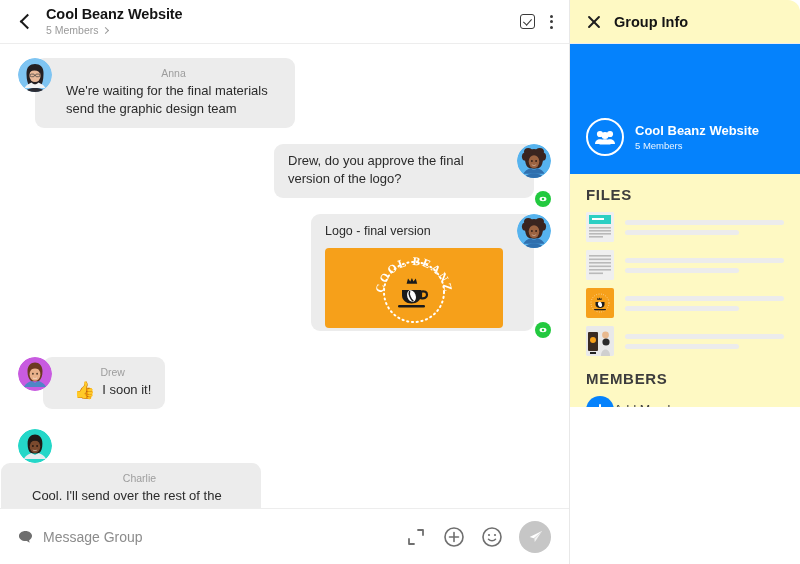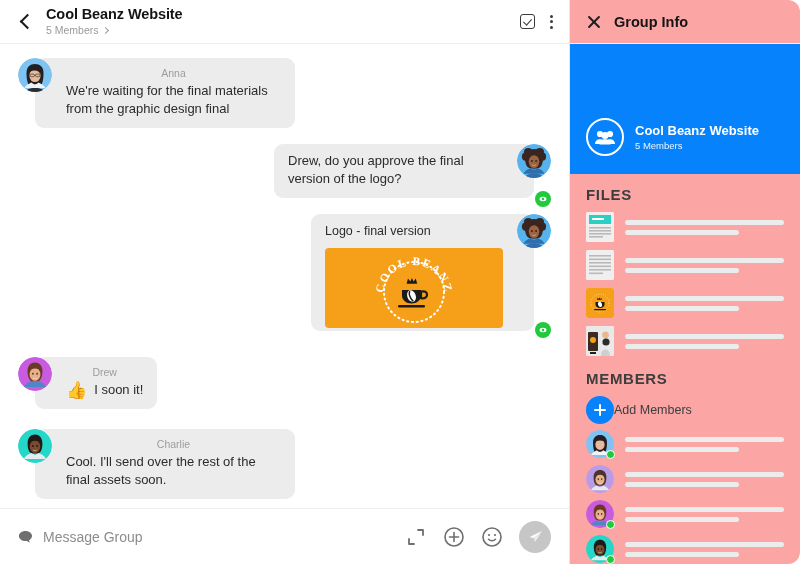--- a/index.html
+++ b/index.html
@@ -136,23 +136,23 @@
   .composer-right { display: flex; align-items: center; gap: 16px; }
   .cmp-ico { width: 22px; height: 22px; cursor: pointer; }
   .send-btn {
     width: 32px; height: 32px; border-radius: 50%;
     background: #c6c6c6; display: flex; align-items: center; justify-content: center;
     cursor: pointer; border: none;
   }
 
   
   .info-pane {
-    width: 230px; height: 564px;
+    width: 230px; height: 407px;
     display: flex; flex-direction: column;
-    background: #fca5a5;
+    background: #fef9c3;
   }
   .info-header {
     height: 44px; flex: 0 0 44px;
     display: flex; align-items: center; gap: 12px;
     padding: 0 16px;
     border-bottom: 1px solid #ededed;
   }
   .close-x { width: 16px; height: 16px; position: relative; cursor: pointer; flex: 0 0 16px; }
   .close-x::before, .close-x::after {
     content: ""; position: absolute; left: 0; top: 7px;
@@ -252,21 +252,21 @@
             <ellipse cx="17" cy="17.5" rx="5.6" ry="6.6" fill="#E8B99A"></ellipse>
             <path d="M11 12.5c1.6-3 9.4-3 11 0 .6 1.2.5 3.2.2 4.2-.5-3-2.4-4.2-5.7-4.2s-5.2 1.2-5.7 4.2c-.3-1-.4-3 .2-4.2z" fill="#241F22"></path>
             <rect x="12.2" y="16.1" width="4.2" height="2.6" rx="1.1" fill="none" stroke="#3b3b3b" stroke-width=".7"></rect>
             <rect x="17.6" y="16.1" width="4.2" height="2.6" rx="1.1" fill="none" stroke="#3b3b3b" stroke-width=".7"></rect>
             <path d="M16.4 17.3h1.2" stroke="#3b3b3b" stroke-width=".7"></path>
             <path d="M13.5 24.5c1 1.2 2.2 1.8 3.5 1.8s2.5-.6 3.5-1.8l2.8 1.4c2 1 3.4 2.6 4.2 4.1H6.5c.8-1.5 2.2-3.1 4.2-4.1z" fill="#F2F3F5"></path>
           </svg>
         </div>
         <div class="bubble">
           <div class="sender">Anna</div>
-          <div>We're waiting for the final materials from the graphic design final</div>
+          <div>We're waiting for the final materials send the graphic design team</div>
         </div>
       </div>
 
       <div class="row out">
         <div class="out-wrap">
           <div class="bubble">
             <div>Drew, do you approve the final version of the logo?</div>
           </div>
           <div class="avatar">
             <svg viewBox="0 0 34 34" width="34" height="34" aria-hidden="true">
@@ -333,21 +333,21 @@
           </div>
           <div class="seen-badge" style="bottom:-7px;">
             <svg viewBox="0 0 16 16">
               <ellipse cx="8" cy="8" rx="5.5" ry="3.6" fill="#fff"></ellipse>
               <circle cx="8" cy="8" r="2" fill="#22c93f"></circle>
             </svg>
           </div>
         </div>
       </div>
 
-      <div class="row in" style="margin-top:26px;">
+      <div class="row in" style="margin-top:26px;gap:8px;">
         <div class="avatar">
           <svg viewBox="0 0 34 34" width="34" height="34" aria-hidden="true">
             <circle cx="17" cy="17" r="17" fill="#C85BE0"></circle>
             <path d="M13.4 23.8l3.6 2 3.6-2 3.2 1.6c2.1 1.1 3.5 2.9 4.2 4.6H6c.7-1.7 2.1-3.5 4.2-4.6z" fill="#4E86C6"></path>
             <path d="M9.5 14c0-5.6 3.3-8.6 7.5-8.6s7.5 3 7.5 8.6c0 5-1.3 8-3 9.4-1.4 1.2-7.6 1.2-9 0-1.7-1.4-3-4.4-3-9.4z" fill="#6B3A22"></path>
             <ellipse cx="17" cy="17.4" rx="5.4" ry="6.4" fill="#E8B08A"></ellipse>
             <path d="M10.3 13.2c1.2-4 11.2-4 13.4 0 .3.6.4 1.9.3 2.8-.8-3.5-3.4-4.6-7-4.6s-6.2 1.1-7 4.6c-.1-.9 0-2.2.3-2.8z" fill="#6B3A22"></path>
             <ellipse cx="14.9" cy="16.8" rx=".8" ry="1" fill="#3a2a1e"></ellipse>
             <ellipse cx="19.1" cy="16.8" rx=".8" ry="1" fill="#3a2a1e"></ellipse>
             <path d="M14.8 20.4c1.3 1.1 3.1 1.1 4.4 0-.4 1.6-4 1.6-4.4 0z" fill="#fff"></path>
@@ -355,21 +355,21 @@
         </div>
         <div class="bubble">
           <div class="sender">Drew</div>
           <div class="emoji-line">
             <span class="thumb">👍</span>
             <span>I soon it!</span>
           </div>
         </div>
       </div>
 
-      <div class="row in" style="margin-top:20px;">
+      <div class="row in" style="margin-top:20px;flex-direction:column;">
         <div class="avatar">
           <svg viewBox="0 0 34 34" width="34" height="34" aria-hidden="true">
             <circle cx="17" cy="17" r="17" fill="#24D7C8"></circle>
             <path d="M13.4 24l3.6 1.9 3.6-1.9 3.2 1.6c2.1 1.1 3.5 2.8 4.2 4.4H6c.7-1.6 2.1-3.3 4.2-4.4z" fill="#E7EBEE"></path>
             <path d="M9.6 14.4C9.6 8.6 13 5.6 17 5.6s7.4 3 7.4 8.8c0 5-1.2 8-2.9 9.3-1.4 1.1-7.6 1.1-9 0-1.7-1.3-2.9-4.3-2.9-9.3z" fill="#201A17"></path>
             <ellipse cx="17" cy="17.6" rx="5.3" ry="6.3" fill="#7A4A2E"></ellipse>
             <path d="M10.4 13.6c1-4.4 11.4-4.4 13.2 0 .3.8.3 2 .2 2.9-.9-3.6-3.4-4.8-6.8-4.8s-5.9 1.2-6.8 4.8c-.1-.9-.1-2.1.2-2.9z" fill="#201A17"></path>
             <ellipse cx="14.9" cy="17" rx=".8" ry="1" fill="#160f0c"></ellipse>
             <ellipse cx="19.1" cy="17" rx=".8" ry="1" fill="#160f0c"></ellipse>
             <path d="M14.7 20.6c1.4 1.2 3.2 1.2 4.6 0-.4 1.7-4.2 1.7-4.6 0z" fill="#fff"></path>

